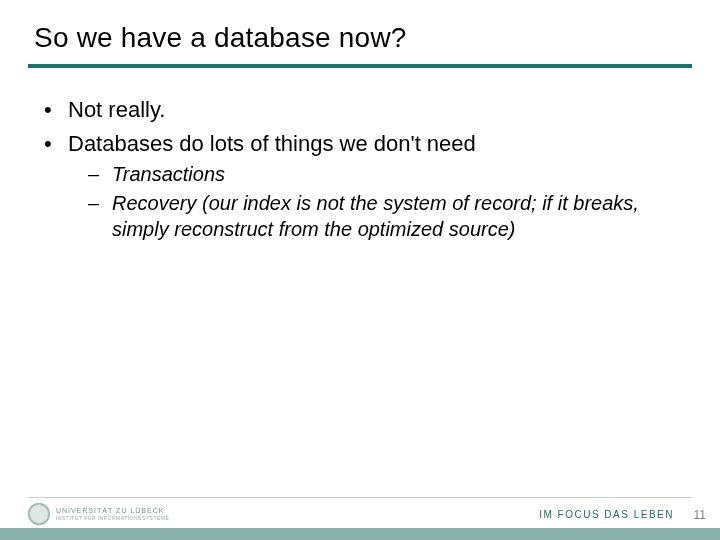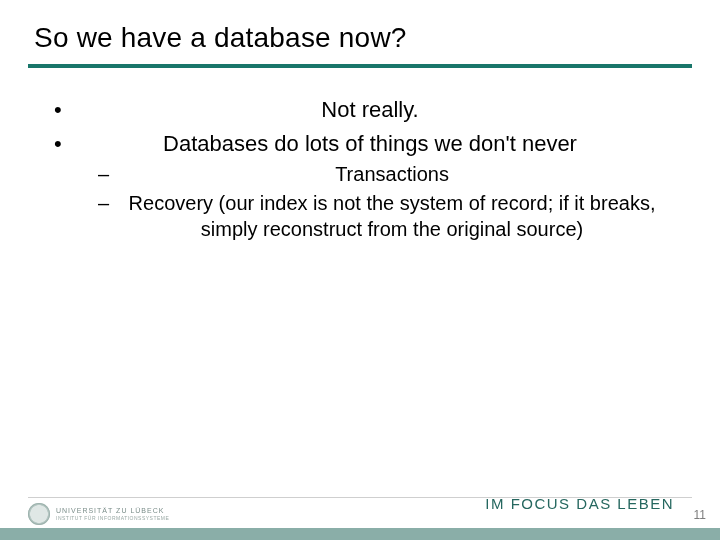--- a/index.html
+++ b/index.html
@@ -29,26 +29,25 @@
   .title-rule {
     position: absolute;
     left: 28px;
     top: 64px;
     width: 664px;
     height: 4px;
     background: #19766a; 
   }
   .content {
     position: absolute;
-    left: 52px;
+    left: 42px;
     top: 96px;
     width: 610px;
     font-size: 22px;
     line-height: 1.28;
-    text-align: center;
   }
   ul.level1 {
     list-style: none;
     margin: 0;
     padding: 0;
   }
   ul.level1 > li {
     position: relative;
     padding-left: 26px;
     margin-bottom: 6px;
@@ -64,20 +63,21 @@
   ul.level2 {
     list-style: none;
     margin: 4px 0 8px 0;
     padding: 0 0 0 20px;
     font-size: 20px;
   }
   ul.level2 > li {
     position: relative;
     padding-left: 24px;
     margin-bottom: 3px;
+    font-style: italic;
   }
   ul.level2 > li::before {
     content: "–";
     position: absolute;
     left: 0;
     top: 0;
   }
   .footer-bar {
     position: absolute;
     left: 0;
@@ -97,22 +97,22 @@
   .page-number {
     position: absolute;
     right: 14px;
     bottom: 18px;
     font-size: 12px;
     color: #7d7d7d;
   }
   .footer-right {
     position: absolute;
     right: 46px;
-    bottom: 28px;
-    font-size: 15px;
+    bottom: 20px;
+    font-size: 10px;
     letter-spacing: 1.5px;
     color: #25675f;
     font-weight: 500;
   }
   .footer-left {
     position: absolute;
     left: 28px;
     bottom: 15px;
     display: flex;
     align-items: center;
@@ -147,24 +147,24 @@
 
 <div class="slide">
 
   <div class="title">So we have a database now?</div>
   <div class="title-rule"></div>
 
   <div class="content">
     <ul class="level1">
       <li>Not really.</li>
       <li>
-        <span>Databases do lots of things we don't never</span>
+        <span>Databases do lots of things we don't need</span>
         <ul class="level2">
           <li>Transactions</li>
-          <li>Recovery (our index is not the system of record; if it breaks, simply reconstruct from the original source)</li>
+          <li>Recovery (our index is not the system of record; if it breaks, simply reconstruct from the optimized source)</li>
         </ul>
       </li>
     </ul>
   </div>
 
   <div class="footer-rule"></div>
 
   <div class="footer-left">
     <div class="seal"></div>
     <div class="uni-text">

